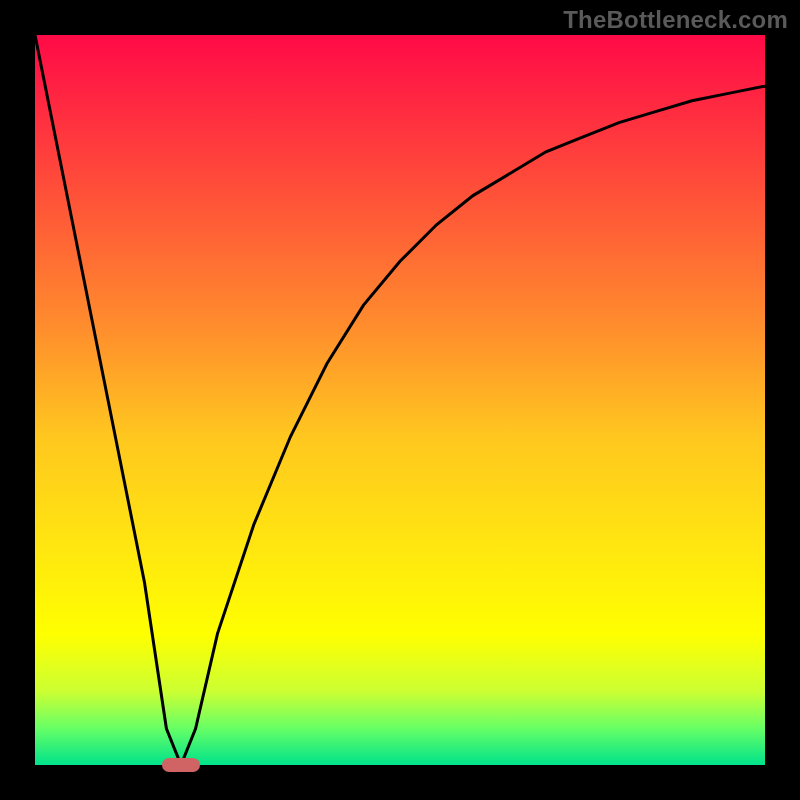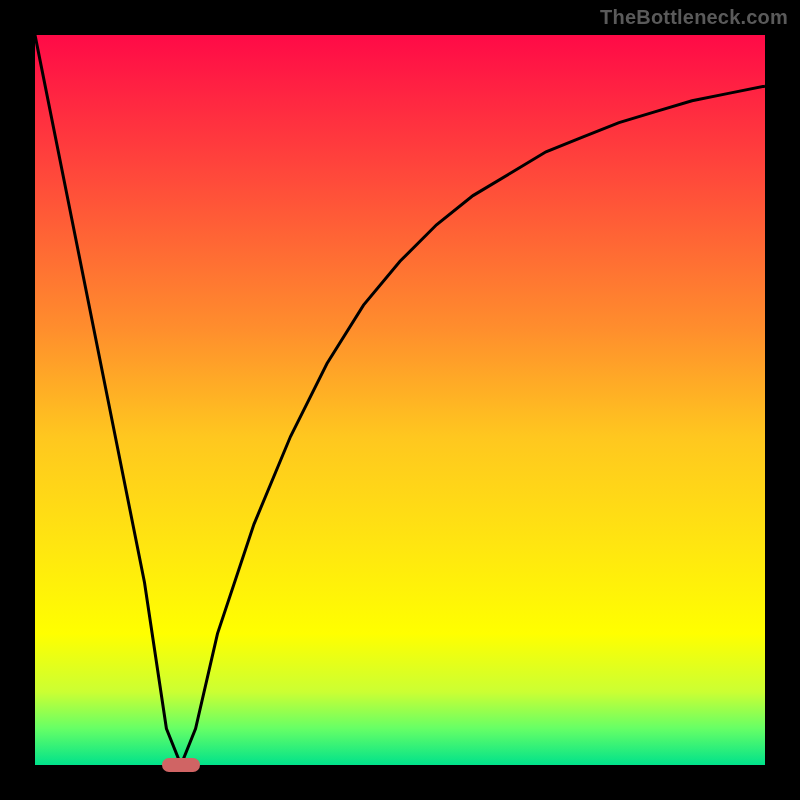--- a/index.html
+++ b/index.html
@@ -26,21 +26,21 @@
       #cbff33 90%,
       #66ff66 95%,
       #00e28b 100%
     );
   }
   .watermark {
     position: absolute;
     top: 6px;
     right: 12px;
     font-family: Arial, Helvetica, sans-serif;
-    font-size: 20px;
+    font-size: 24px;
     font-weight: 600;
     color: #5a5a5a;
     letter-spacing: 0.2px;
     user-select: none;
   }
   svg.curve {
     position: absolute;
     left: 0;
     top: 0;
     width: 730px;

